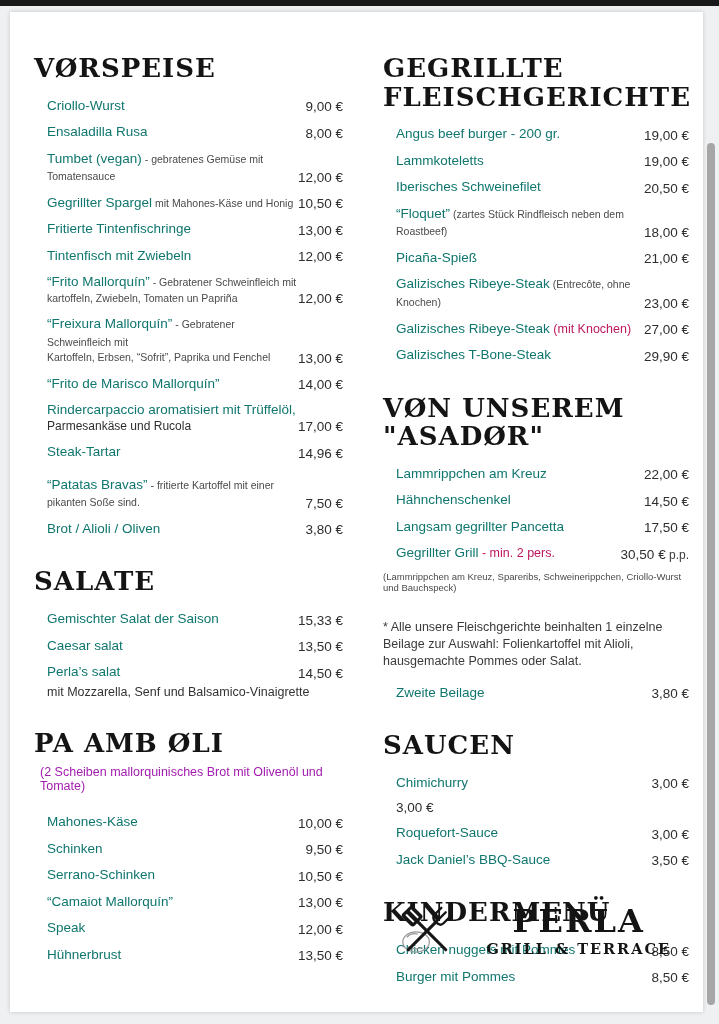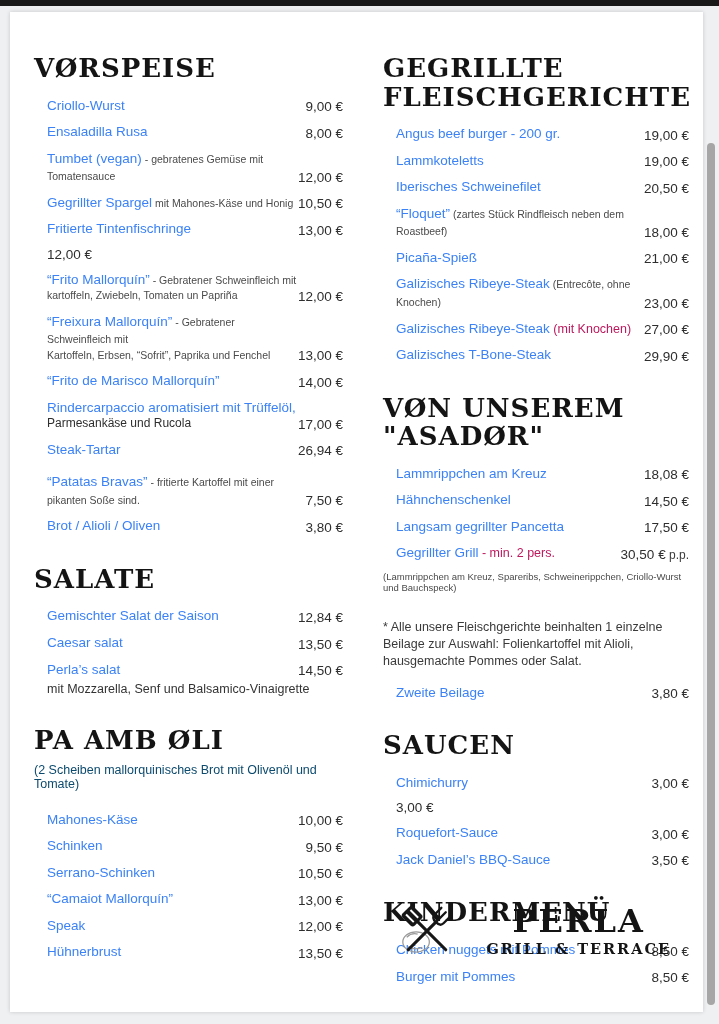--- a/index.html
+++ b/index.html
@@ -20,27 +20,27 @@
   .col-left  { width:310px; }
   .col-gap   { width:40px; }
   .col-right { width:306px; }
 
   .section-heading {
     font-family:"DejaVu Serif", serif; font-weight:bold; color:#141414;
     font-size:26px; line-height:1.1; letter-spacing:1px; margin:0 0 14px 0;
   }
   .menu-section { margin-bottom:30px; }
 
-  .section-note { font-size:12.5px; color:#0c4a6e; margin:-6px 0 20px 0; }
+  .section-note { font-size:12.5px; color:#a21caf; margin:-6px 0 20px 6px; }
 
   .row { display:flex; align-items:flex-end; padding-left:13px; margin-bottom:9px; }
   .row.gap { margin-top:15px; }
   .left { flex:1; }
   .line { font-size:13.5px; line-height:1.3; }
-  .nm   { color:#3b82f6; }
+  .nm   { color:#0f766e; }
   .dsc  { font-size:10.5px; color:#4a4a4a; }
   .dscmd{ font-size:12.5px; color:#be185d; }
   .nm2  { font-size:12px; line-height:1.3; }
   .dsc2 { font-size:10.5px; color:#4a4a4a; line-height:1.45; }
   .price { white-space:nowrap; font-size:13.5px; color:#2e2e2e; }
   .sfx { font-size:12px; color:#3c3c3c; }
   .sub { font-size:12.5px; color:#333; padding-left:13px; margin:-5px 0 10px 0; }
 
   .item-footnote { font-size:9.5px; color:#4a4a4a; margin:2px 0 14px 0; }
   .section-par { font-size:12.5px; color:#3a3a3a; line-height:1.35; margin:26px 0 14px 0; }
@@ -96,20 +96,23 @@
             </div>
             <div class="price">10,50 €</div>
           </div>
           <div class="row">
             <div class="left">
               <div class="line"><span class="nm">Fritierte Tintenfischringe</span></div>
             </div>
             <div class="price">13,00 €</div>
           </div>
           <div class="row">
+            <div class="left">
+              <div class="line"><span class="nm">Tintenfisch mit Zwiebeln</span></div>
+            </div>
             <div class="price">12,00 €</div>
           </div>
           <div class="row">
             <div class="left">
               <div class="line"><span class="nm">“Frito Mallorquín”</span><span class="dsc"> - Gebratener Schweinfleich mit</span></div>
               <div class="dsc2">kartoffeln, Zwiebeln, Tomaten un Papriña</div>
             </div>
             <div class="price">12,00 €</div>
           </div>
           <div class="row">
@@ -129,42 +132,42 @@
             <div class="left">
               <div class="line"><span class="nm">Rindercarpaccio aromatisiert mit Trüffelöl,</span></div>
               <div class="nm2">Parmesankäse und Rucola</div>
             </div>
             <div class="price">17,00 €</div>
           </div>
           <div class="row">
             <div class="left">
               <div class="line"><span class="nm">Steak-Tartar</span></div>
             </div>
-            <div class="price">26,94 €</div>
+            <div class="price">14,96 €</div>
           </div>
           <div class="row gap">
             <div class="left">
               <div class="line"><span class="nm">“Patatas Bravas”</span><span class="dsc"> - fritierte Kartoffel mit einer pikanten Soße sind.</span></div>
             </div>
             <div class="price">7,50 €</div>
           </div>
           <div class="row">
             <div class="left">
               <div class="line"><span class="nm">Brot / Alioli / Oliven</span></div>
             </div>
             <div class="price">3,80 €</div>
           </div>
         </section>
         <section class="menu-section">
           <h2 class="section-heading">SALATE</h2>
           <div class="row">
             <div class="left">
               <div class="line"><span class="nm">Gemischter Salat der Saison</span></div>
             </div>
-            <div class="price">12,84 €</div>
+            <div class="price">15,33 €</div>
           </div>
           <div class="row">
             <div class="left">
               <div class="line"><span class="nm">Caesar salat</span></div>
             </div>
             <div class="price">13,50 €</div>
           </div>
           <div class="row">
             <div class="left">
               <div class="line"><span class="nm">Perla’s salat</span></div>
@@ -266,21 +269,21 @@
             </div>
             <div class="price">29,90 €</div>
           </div>
         </section>
         <section class="menu-section">
           <h2 class="section-heading">VØN UNSEREM "ASADØR"</h2>
           <div class="row">
             <div class="left">
               <div class="line"><span class="nm">Lammrippchen am Kreuz</span></div>
             </div>
-            <div class="price">18,08 €</div>
+            <div class="price">22,00 €</div>
           </div>
           <div class="row">
             <div class="left">
               <div class="line"><span class="nm">Hähnchenschenkel</span></div>
             </div>
             <div class="price">14,50 €</div>
           </div>
           <div class="row">
             <div class="left">
               <div class="line"><span class="nm">Langsam gegrillter Pancetta</span></div>

